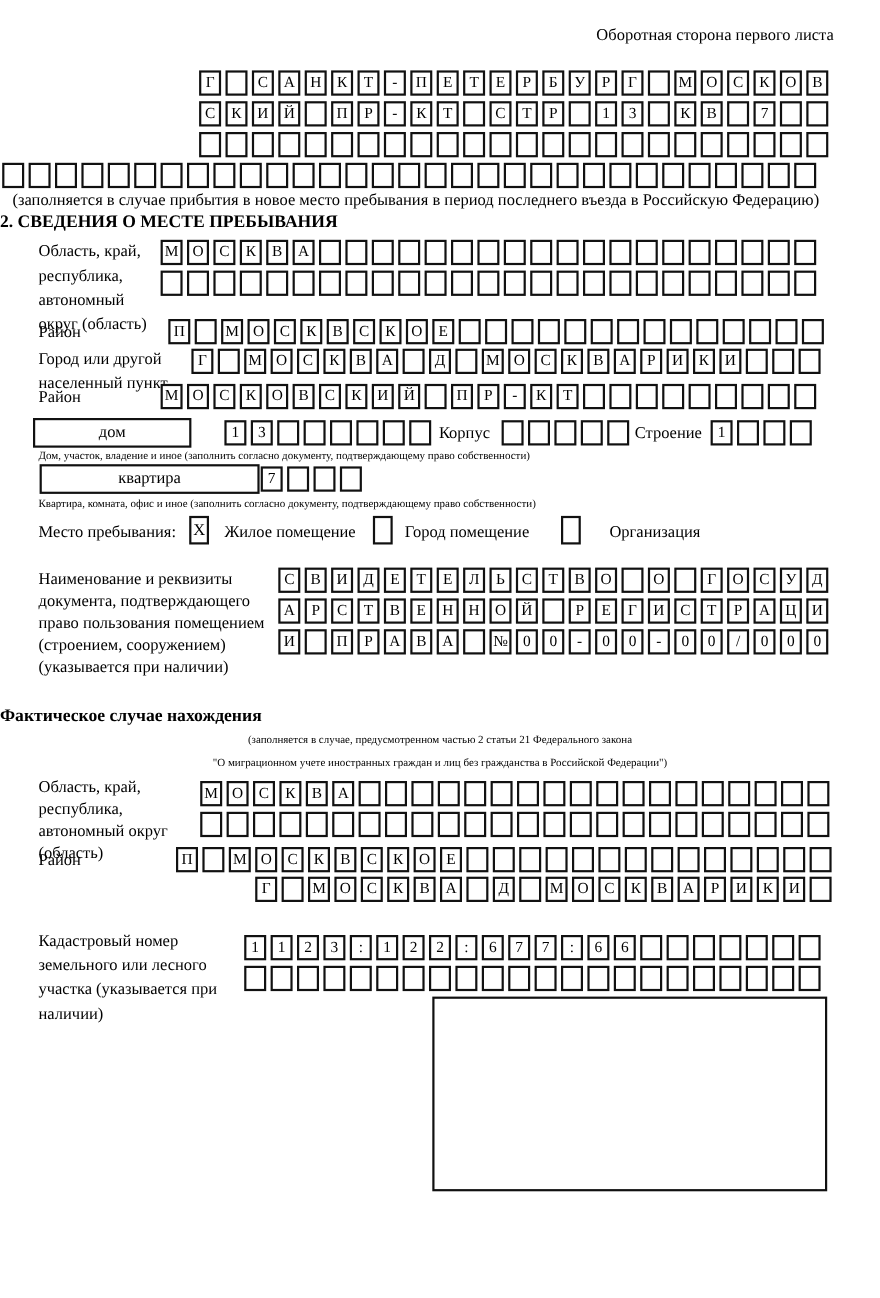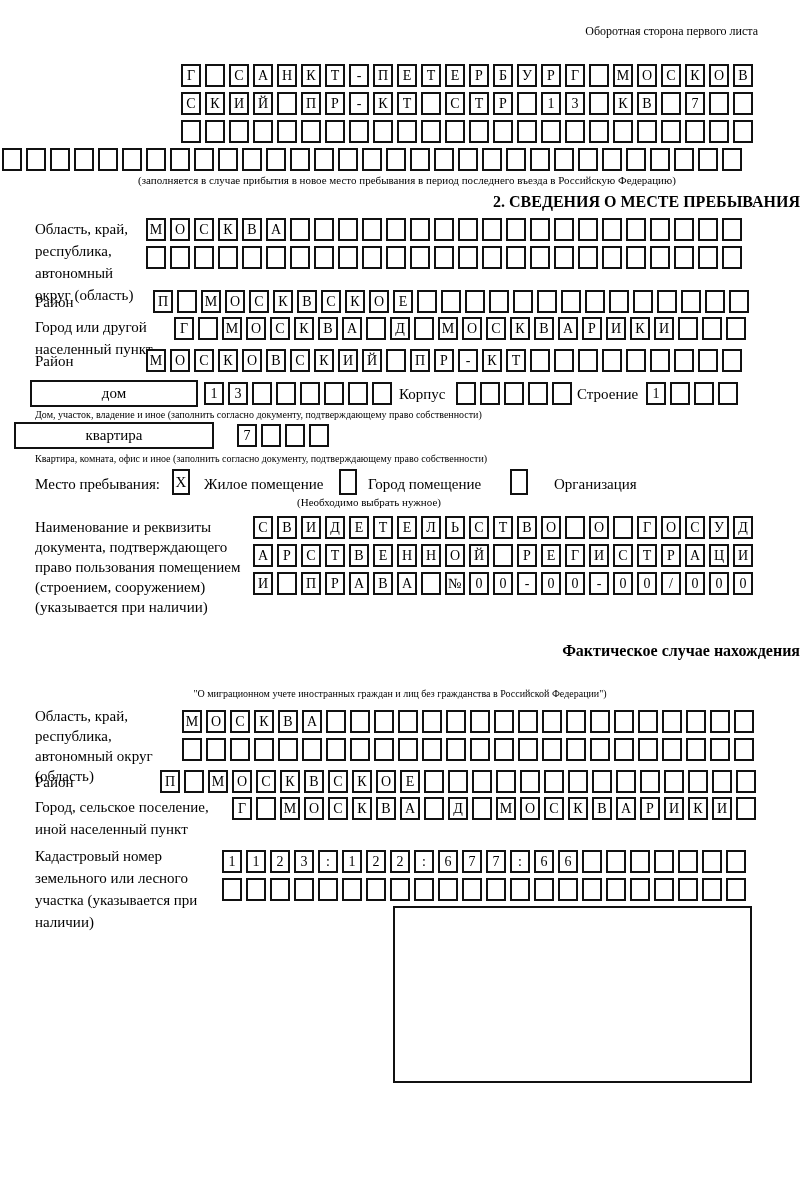--- a/index.html
+++ b/index.html
@@ -3,23 +3,23 @@
 <meta charset="utf-8">
 <style>
   html,body { margin:0; padding:0; background:#fff; }
   .page {
     position:relative; width:800px; height:1180px; background:#ffffff;
     color:#000; font-family:"Liberation Serif","DejaVu Serif",serif;
     overflow:hidden;
   }
   .abs { position:absolute; }
   .lbl { font-size:15px; line-height:22px; }
-  .cap13 { font-size:11px;padding-left:29px; }
+  .cap13 { font-size:15px; }
   .cap14 { font-size:10px; }
-  .title { font-weight:bold; font-size:16px; text-align:right; width:800px; left:0; }
+  .title { font-weight:bold; font-size:16px; text-align:left; width:800px; left:0; }
   .center { text-align:center; }
   .cg { display:flex; gap:4px; }
   .c {
     box-sizing:border-box; flex:none; width:20px; height:23px;
     border:2px solid #111; font-size:14px; line-height:19px; text-align:center;
     background:#fff;
   }
   .cb {
     box-sizing:border-box; width:18px; height:26px; border:2px solid #111;
     font-size:15px; line-height:22px; text-align:center;
@@ -28,21 +28,21 @@
     box-sizing:border-box; height:27px; border:2px solid #111;
     display:flex; align-items:center; justify-content:center; font-size:15px;
   }
   .stamp { box-sizing:border-box; border:2px solid #111; background:#fff; }
 </style>
 </head>
 <body>
 
 <div class="page">
 
-  <div class="abs cap14" style="right:42px;top:24px;font-size:12px">Оборотная сторона первого листа</div>
+  <div class="abs cap14" style="right:42px;top:24px;font-size:15px">Оборотная сторона первого листа</div>
 
   <div class="abs cg" style="left:181px;top:64px">
       <span class="c">Г</span>
       <span class="c"></span>
       <span class="c">С</span>
       <span class="c">А</span>
       <span class="c">Н</span>
       <span class="c">К</span>
       <span class="c">Т</span>
       <span class="c">-</span>
@@ -287,21 +287,21 @@
       <span class="c"></span>
       <span class="c"></span>
       <span class="c"></span>
       <span class="c"></span>
       <span class="c"></span>
       <span class="c"></span>
       <span class="c"></span>
       <span class="c"></span>
     </div>
 
-  <div class="abs wbox" style="left:30px;top:380px;width:168px">дом</div>
+  <div class="abs wbox" style="left:30px;top:380px;width:144px">дом</div>
   <div class="abs cg" style="left:204px;top:382px">
       <span class="c">1</span>
       <span class="c">3</span>
       <span class="c"></span>
       <span class="c"></span>
       <span class="c"></span>
       <span class="c"></span>
       <span class="c"></span>
       <span class="c"></span>
     </div>
@@ -315,37 +315,36 @@
     </div>
   <div class="abs lbl" style="left:577px;top:383px">Строение</div>
   <div class="abs cg" style="left:646px;top:382px">
       <span class="c">1</span>
       <span class="c"></span>
       <span class="c"></span>
       <span class="c"></span>
     </div>
   <div class="abs cap14" style="left:35px;top:409px">Дом, участок, владение и иное (заполнить согласно документу, подтверждающему право собственности)</div>
 
-  <div class="abs wbox" style="left:14px;top:422px;width:200px">квартира</div>
+  <div class="abs wbox" style="left:36px;top:422px;width:200px">квартира</div>
   <div class="abs cg" style="left:237px;top:424px">
       <span class="c">7</span>
       <span class="c"></span>
       <span class="c"></span>
       <span class="c"></span>
     </div>
   <div class="abs cap14" style="left:35px;top:453px">Квартира, комната, офис и иное (заполнить согласно документу, подтверждающему право собственности)</div>
 
   <div class="abs lbl" style="left:35px;top:473px">Место пребывания:</div>
   <div class="abs cb" style="left:172px;top:469px">X</div>
   <div class="abs lbl" style="left:204px;top:473px">Жилое помещение</div>
   <div class="abs cb" style="left:339px;top:469px"></div>
   <div class="abs lbl" style="left:368px;top:473px">Город помещение</div>
   <div class="abs cb" style="left:510px;top:469px"></div>
   <div class="abs lbl" style="left:554px;top:473px">Организация</div>
-  <div class="abs cap13 center" style="left:180px;top:496px;width:320px">(Необходимо выбрать нужное)</div>
 
   <div class="abs lbl" style="left:35px;top:517px;width:212px;line-height:20px">Наименование и реквизиты документа, подтверждающего право пользования помещением (строением, сооружением) (указывается при наличии)</div>
   <div class="abs cg" style="left:253px;top:516px">
       <span class="c">С</span>
       <span class="c">В</span>
       <span class="c">И</span>
       <span class="c">Д</span>
       <span class="c">Е</span>
       <span class="c">Т</span>
       <span class="c">Е</span>
@@ -405,20 +404,21 @@
       <span class="c">-</span>
       <span class="c">0</span>
       <span class="c">0</span>
       <span class="c">/</span>
       <span class="c">0</span>
       <span class="c">0</span>
       <span class="c">0</span>
     </div>
 
   <div class="abs title" style="top:642px">Фактическое случае нахождения</div>
+  <div class="abs cap14 center" style="left:0;top:667px;width:800px">(заполняется в случае, предусмотренном частью 2 статьи 21 Федерального закона</div>
   <div class="abs cap14 center" style="left:0;top:688px;width:800px">"О миграционном учете иностранных граждан и лиц без гражданства в Российской Федерации")</div>
 
   <div class="abs lbl" style="left:35px;top:706px;width:135px;line-height:20px">Область, край, республика, автономный округ (область)</div>
   <div class="abs cg" style="left:182px;top:710px">
       <span class="c">М</span>
       <span class="c">О</span>
       <span class="c">С</span>
       <span class="c">К</span>
       <span class="c">В</span>
       <span class="c">А</span>
@@ -490,21 +490,20 @@
       <span class="c"></span>
       <span class="c"></span>
       <span class="c"></span>
       <span class="c"></span>
       <span class="c"></span>
       <span class="c"></span>
       <span class="c"></span>
       <span class="c"></span>
     </div>
 
-  <div class="abs lbl" style="left:35px;top:796px;width:192px">Город, сельское поселение, иной населенный пункт</div>
   <div class="abs cg" style="left:232px;top:797px">
       <span class="c">Г</span>
       <span class="c"></span>
       <span class="c">М</span>
       <span class="c">О</span>
       <span class="c">С</span>
       <span class="c">К</span>
       <span class="c">В</span>
       <span class="c">А</span>
       <span class="c"></span>

